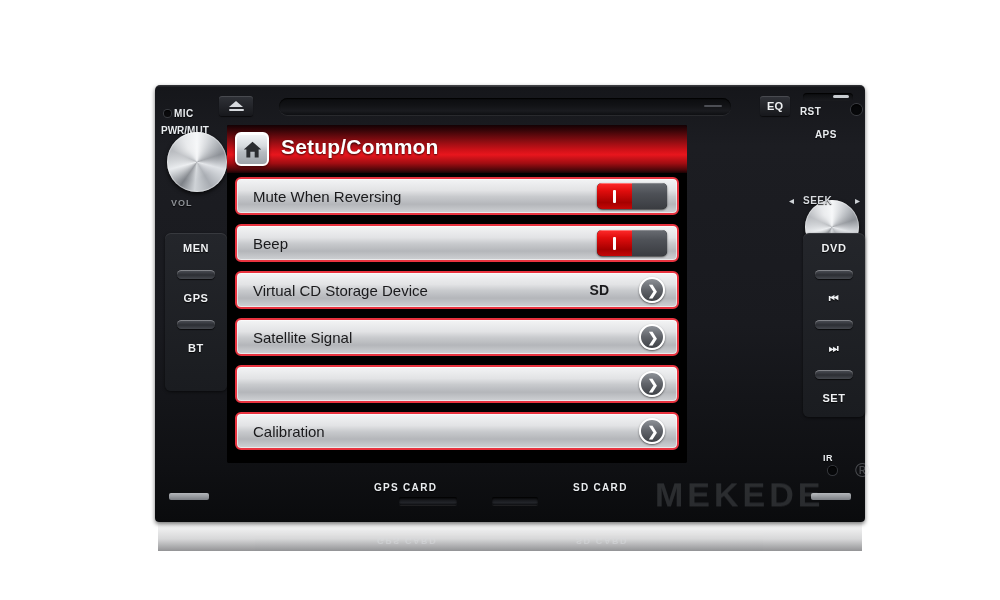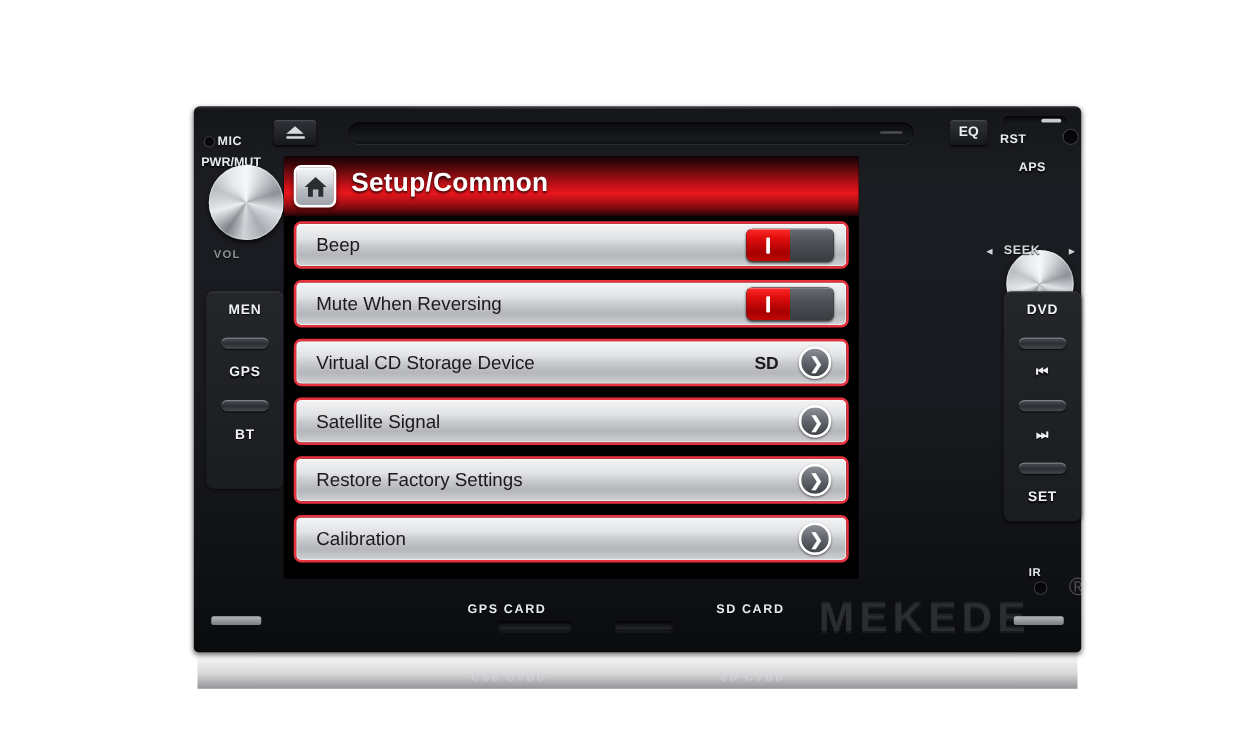--- a/index.html
+++ b/index.html
@@ -211,21 +211,21 @@
     border:2px solid #e8333f;
     box-shadow: 0 0 0 1px rgba(255,255,255,.55) inset, 0 1px 2px rgba(0,0,0,.6);
     display:flex; align-items:center;
   }
   .row .row-label {
     margin-left:16px;
     color:#1a1a1c; font-size:15px; font-weight:500;
   }
   .row .row-spacer { flex:1; }
   .row .row-value {
-    color:#1a1a1c; font-size:14px; font-weight:bold; margin-right:16px;
+    color:#1a1a1c; font-size:14px; font-weight:bold; margin-right:30px;
   }
 
   
   .toggle {
     position:relative; width:70px; height:26px; margin-right:10px;
     border-radius:5px; overflow:hidden;
     background:#3b3d42;
     box-shadow: 0 1px 2px rgba(0,0,0,.7), inset 0 0 0 1px rgba(0,0,0,.5);
     display:flex;
   }
@@ -378,32 +378,32 @@
         <div class="hdr-btn" id="back-btn">
           <svg width="23" height="20" viewBox="0 0 26 22">
             <path d="M9 4 L4.5 8.2 L9 12.4 L9 9.6 L17.5 9.6 A3.1 3.1 0 0 1 17.5 15.8 L7 15.8 L7 18.6 L17.8 18.6 A5.9 5.9 0 0 0 17.8 6.8 L9 6.8 Z" fill="#2b2d31"></path>
           </svg>
         </div>
       </div>
 
       <div id="menu-list">
 
         <div class="row">
-          <span class="row-label">Beep</span>
+          <span class="row-label">Mute When Reversing</span>
           <span class="row-spacer"></span>
           <span class="toggle">
             <span class="on-half">
                 <span class="bar"></span>
               </span>
             <span class="off-half"></span>
           </span>
         </div>
 
         <div class="row">
-          <span class="row-label">Mute When Reversing</span>
+          <span class="row-label">Beep</span>
           <span class="row-spacer"></span>
           <span class="toggle">
             <span class="on-half">
                 <span class="bar"></span>
               </span>
             <span class="off-half"></span>
           </span>
         </div>
 
         <div class="row">
@@ -413,21 +413,20 @@
           <span class="chev">❯</span>
         </div>
 
         <div class="row">
           <span class="row-label">Satellite Signal</span>
           <span class="row-spacer"></span>
           <span class="chev">❯</span>
         </div>
 
         <div class="row">
-          <span class="row-label">Restore Factory Settings</span>
           <span class="row-spacer"></span>
           <span class="chev">❯</span>
         </div>
 
         <div class="row">
           <span class="row-label">Calibration</span>
           <span class="row-spacer"></span>
           <span class="chev">❯</span>
         </div>
 

